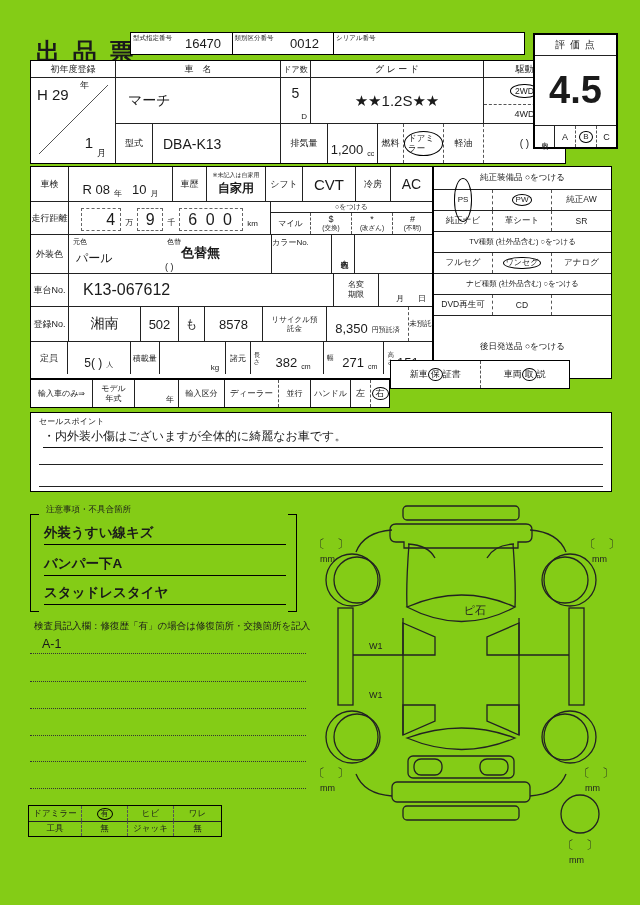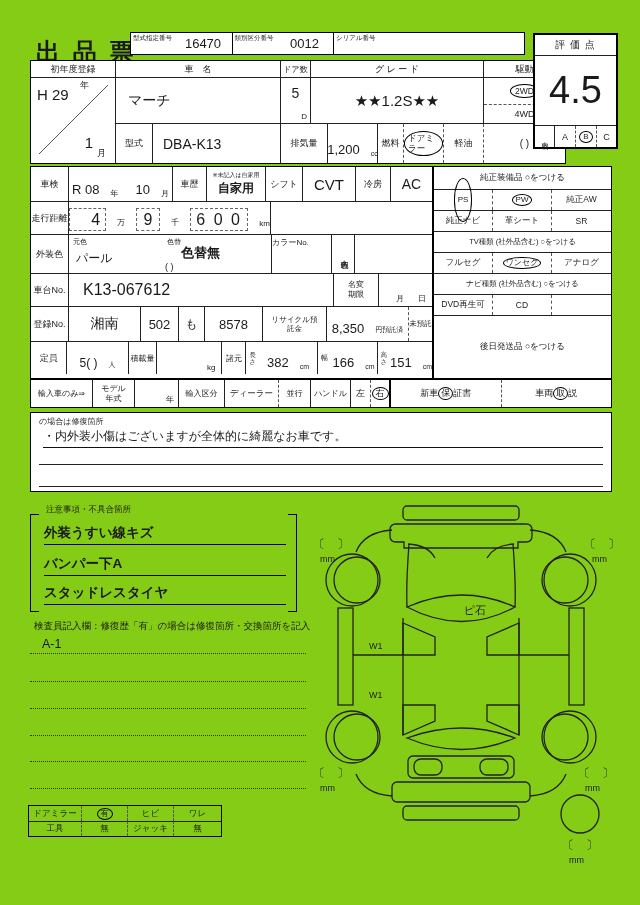--- a/index.html
+++ b/index.html
@@ -24,21 +24,21 @@
   .unit{font-size:8px;align-self:flex-end;margin-bottom:3px}
   .stack{text-align:center;line-height:1.2}
   .underline{border-bottom:1.2px solid #111;padding-bottom:2px}
   .dotline{border-bottom:1.5px dotted #333;height:0}
   .note-item{position:absolute;left:44px;width:242px;border-bottom:1.2px solid #000;padding-bottom:2px;font-size:13.5px;font-weight:600}
   .bracketL{border-left:1.6px solid #000;border-top:1.6px solid #000;border-bottom:1.6px solid #000;width:9px}
   .bracketR{border-right:1.6px solid #000;border-top:1.6px solid #000;border-bottom:1.6px solid #000;width:9px}
   .code-box{border:1.5px solid #000;display:flex;height:23px;background:#fff}
   .code-lbl{font-size:6.5px;padding:1px 2px;white-space:nowrap}
   .code-val{flex:1;display:flex;align-items:center;justify-content:center;font-size:13px}
-  .hrow{display:flex;align-items:flex-end;gap:11px}
+  .hrow{display:flex;align-items:flex-end;gap:4px}
   svg text{font-family:"Liberation Sans","DejaVu Sans",sans-serif}
 </style>
 </head>
 <body>
 
 <div id="sheet">
 
   <div class="abs" style="left:36px;top:36px;font-size:24px;font-weight:bold;letter-spacing:3px">出 品 票</div>
 
   <div class="abs flex" style="left:130px;top:32px">
@@ -102,21 +102,21 @@
           </div>
           <div class="cc brd s9" style="width:40px">軽油</div>
           <div class="cc s10" style="flex:1">(          )</div>
         </div>
       </div>
     </div>
   </div>
 
   <div class="abs col" style="left:533px;top:33px;width:85px;height:116px;border:2px solid #000;background:#fff">
     <div class="cc bb s10" style="height:21px;letter-spacing:1px">評 価 点</div>
-    <div class="cc" style="flex:1;font-size:38px;font-weight:normal">4.5</div>
+    <div class="cc" style="flex:1;font-size:38px;font-weight:bold">4.5</div>
     <div class="flex" style="height:22px;border-top:1px solid #222">
       <div class="cc br vert" style="width:20px;font-size:7px">内装</div>
       <div class="cc brd s9" style="width:21px">A</div>
       <div class="cc brd" style="width:21px">
         <span class="circ" style="font-size:8px;padding:0 3px">B</span>
       </div>
       <div class="cc s9" style="flex:1">C</div>
     </div>
   </div>
 
@@ -144,20 +144,38 @@
     <div class="flex bb" style="height:33px">
       <div class="cc br s9" style="width:38px">走行距離</div>
       <div class="br hrow" style="width:202px;justify-content:center;padding-bottom:3px">
         <span class="dashbox" style="width:40px;justify-content:flex-end;padding-right:5px">4</span>
         <span class="unit">万</span>
         <span class="dashbox" style="width:26px">9</span>
         <span class="unit">千</span>
         <span class="dashbox" style="width:64px;letter-spacing:2px">6 0 0</span>
         <span class="unit">km</span>
       </div>
+      <div class="col" style="flex:1">
+        <div class="cc bb" style="height:11px;font-size:7px">○をつける</div>
+        <div class="flex" style="flex:1;font-size:8px">
+          <div class="cc brd" style="width:40px">マイル</div>
+          <div class="col cc brd" style="width:41px">
+            <span class="s9">$</span>
+            <span style="font-size:6.5px">(交換)</span>
+          </div>
+          <div class="col cc brd" style="width:41px">
+            <span class="s9">*</span>
+            <span style="font-size:6.5px">(改ざん)</span>
+          </div>
+          <div class="col cc" style="flex:1">
+            <span class="s9">#</span>
+            <span style="font-size:6.5px">(不明)</span>
+          </div>
+        </div>
+      </div>
     </div>
 
     <div class="flex bb" style="height:39px">
       <div class="cc br s9" style="width:38px">外装色</div>
       <div class="br" style="width:203px;position:relative">
         <span class="abs s7" style="left:4px;top:2px">元色</span>
         <span class="abs s12" style="left:7px;top:15px">パール</span>
         <span class="abs s7" style="left:98px;top:2px">色替</span>
         <span class="abs s13" style="left:112px;top:9px;font-weight:bold">色替無</span>
         <span class="abs s9" style="left:96px;bottom:1px">(              )</span>
@@ -208,21 +226,21 @@
       <div class="cc br s8" style="width:25px">諸元</div>
       <div class="cc" style="width:13px">
         <span class="stack" style="width:8px;font-size:6.5px;word-break:break-all;line-height:1.1">長さ</span>
       </div>
       <div class="cc br hrow" style="width:62px;justify-content:center;padding-bottom:4px">
         <span class="s13">382</span>
         <span class="s7">cm</span>
       </div>
       <div class="cc s7" style="width:13px">幅</div>
       <div class="cc br hrow" style="width:49px;justify-content:center;padding-bottom:4px">
-        <span class="s13">166</span>
+        <span class="s13">271</span>
         <span class="s7">cm</span>
       </div>
       <div class="cc" style="width:13px">
         <span class="stack" style="width:8px;font-size:6.5px;word-break:break-all;line-height:1.1">高さ</span>
       </div>
       <div class="cc hrow" style="flex:1;justify-content:center;padding-bottom:4px">
         <span class="s13">151</span>
         <span class="s7">cm</span>
       </div>
     </div>
@@ -272,35 +290,35 @@
     </div>
     <div class="cc bb" style="height:21px;font-size:7.5px">ナビ種類 (社外品含む) ○をつける</div>
     <div class="flex bb" style="height:21px">
       <div class="cc brd" style="width:59px">DVD再生可</div>
       <div class="cc brd" style="width:59px">CD</div>
       <div class="cc" style="flex:1"></div>
     </div>
     <div class="cc" style="flex:1">後日発送品 ○をつける</div>
   </div>
 
-  <div class="abs box flex" style="left:390px;top:379px;width:222px;height:29px;font-size:9px">
+  <div class="abs box flex" style="left:390px;top:360px;width:180px;height:29px;font-size:9px">
     <div class="cc brd" style="flex:1;gap:0">
       <span>新車</span>
       <span class="circ" style="font-size:9px;padding:0 2px">保</span>
       <span>証書</span>
     </div>
     <div class="cc" style="flex:1">
       <span>車両</span>
       <span class="circ" style="font-size:9px;padding:0 2px">取</span>
       <span>説</span>
     </div>
   </div>
 
   <div class="abs box" style="left:30px;top:412px;width:582px;height:80px">
-    <span class="abs s8" style="left:8px;top:3px">の場合は修復箇所</span>
+    <span class="abs s8" style="left:8px;top:3px">セールスポイント</span>
     <div class="abs underline s12" style="left:12px;right:8px;top:15px">・内外装小傷はございますが全体的に綺麗なお車です。</div>
     <div class="abs" style="left:8px;right:8px;top:51px;border-bottom:1px solid #222"></div>
     <div class="abs" style="left:8px;right:8px;top:73px;border-bottom:1px solid #222"></div>
   </div>
 
   <div class="abs" style="left:46px;top:504px;font-size:8.5px">注意事項・不具合箇所</div>
   <div class="abs bracketL" style="left:30px;top:514px;height:98px"></div>
   <div class="abs bracketR" style="left:288px;top:514px;height:98px"></div>
   <div class="note-item" style="top:524px">外装うすい線キズ</div>
   <div class="note-item" style="top:555px">バンパー下A</div>

